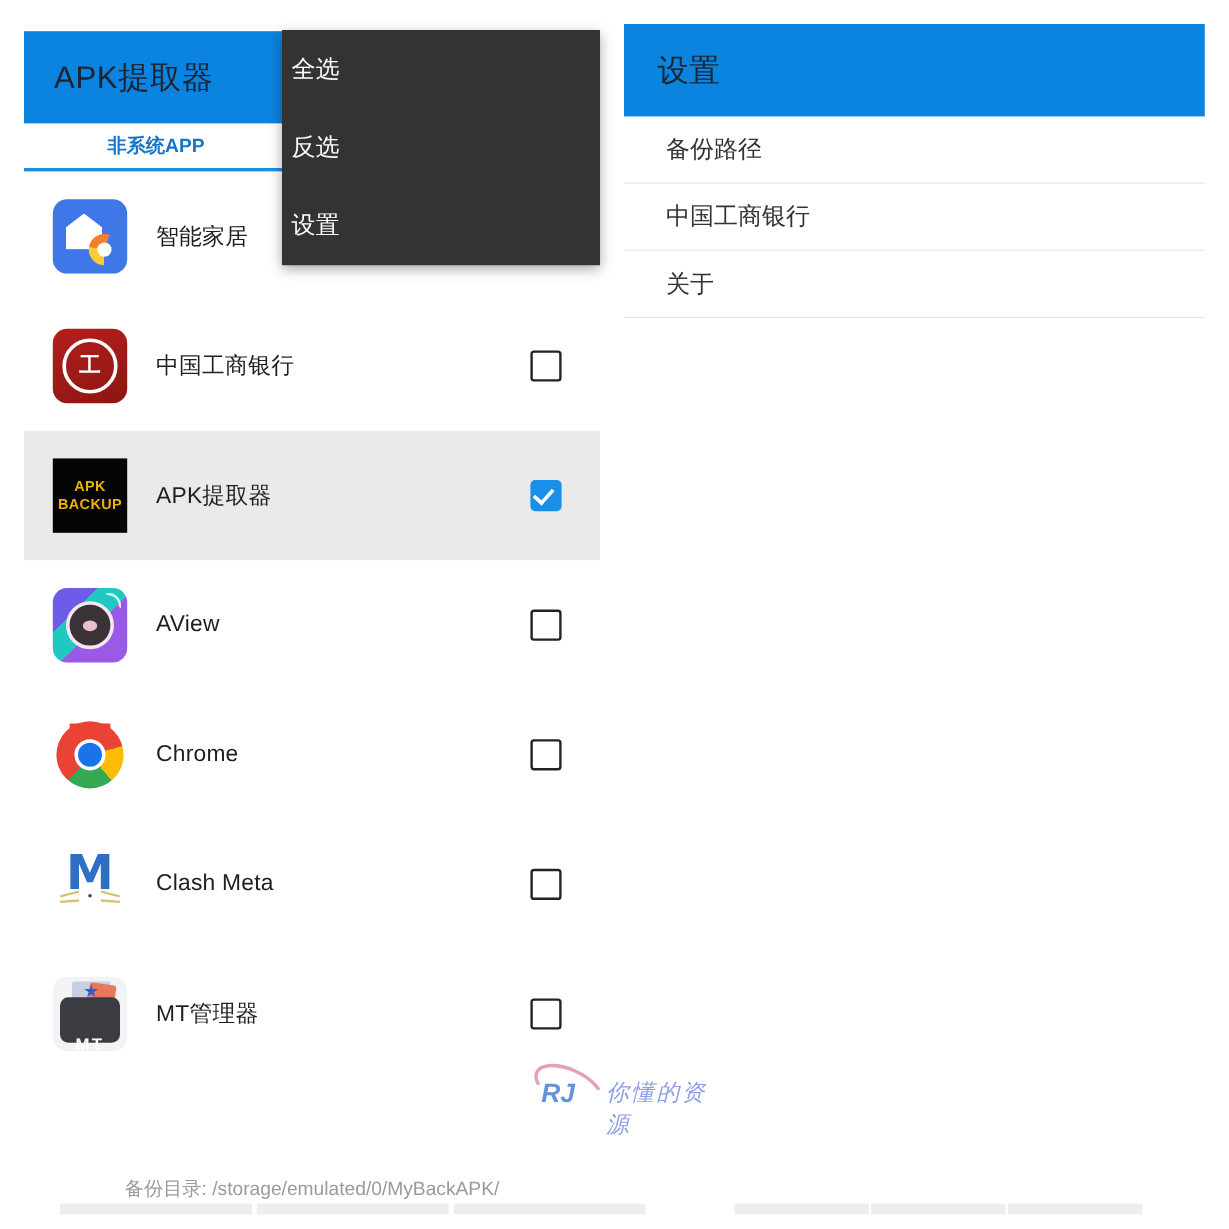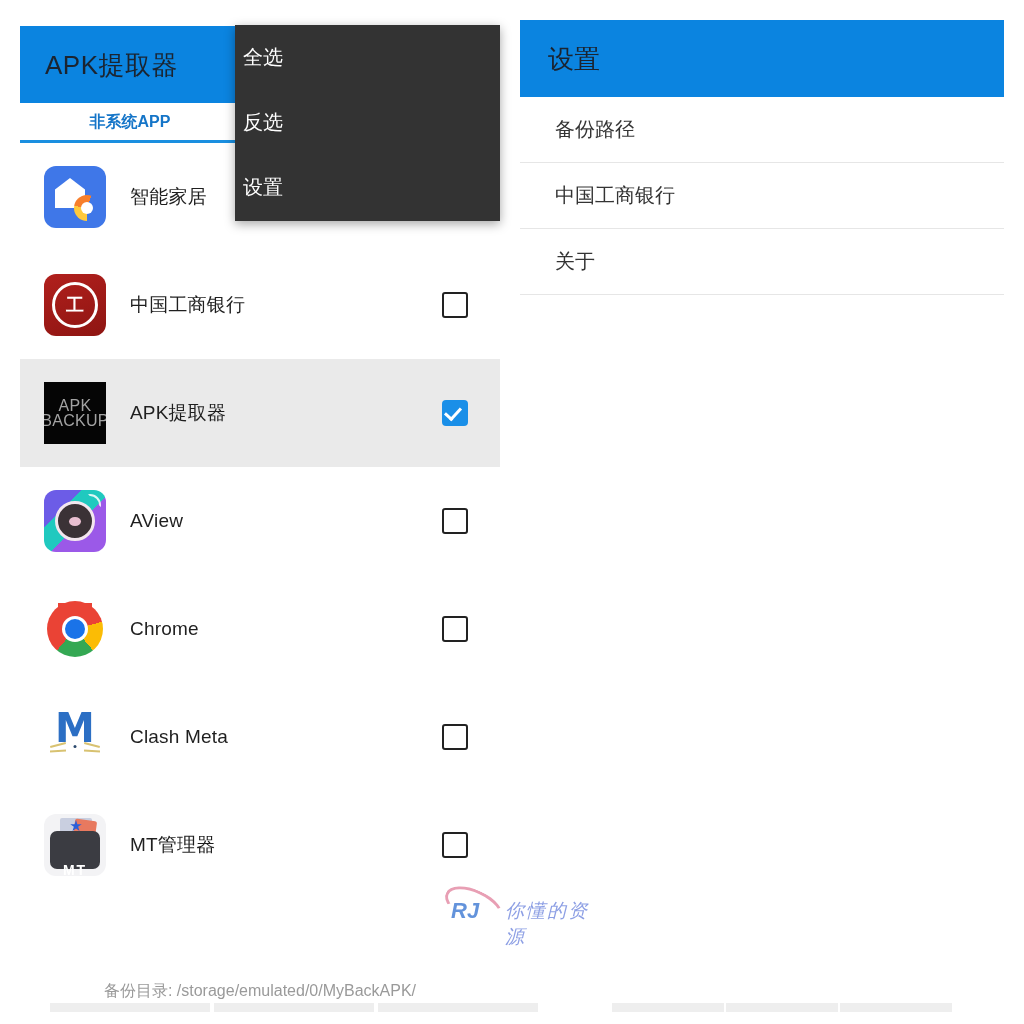--- a/index.html
+++ b/index.html
@@ -40,21 +40,21 @@
      clip-path:polygon(50% 0,100% 38%,100% 100%,0 100%,0 38%);}
   .ic-home .arc{position:absolute;right:6px;bottom:7px;width:26px;height:26px;border-radius:50%;
      background:conic-gradient(from 180deg,#ffc93c 0deg 100deg,#f77f2c 100deg 200deg,transparent 200deg);}
   .ic-home .arc:after{content:"";position:absolute;left:7px;top:7px;width:12px;height:12px;border-radius:50%;background:#fff;}
 
   .ic-icbc{background:linear-gradient(160deg,#b1201d,#8e1512);display:flex;align-items:center;justify-content:center;}
   .ic-icbc .ring{width:40px;height:40px;border:3px solid #fff;border-radius:50%;display:flex;align-items:center;justify-content:center;}
   .ic-icbc .glyph{color:#fff;font-size:18px;font-weight:bold;line-height:1;font-family:"DejaVu Sans",sans-serif;}
 
   .ic-apk{background:#050505;display:flex;flex-direction:column;align-items:center;justify-content:center;border-radius:0;}
-  .ic-apk span{color:#a3a3a3;font-size:16px;font-weight:normal;line-height:15px;letter-spacing:.3px;}
+  .ic-apk span{color:#eab308;font-size:12px;font-weight:bold;line-height:15px;letter-spacing:.3px;}
 
   .ic-aview{background:
       linear-gradient(135deg,#6c5ce7 0%,#6c5ce7 30%,#20c9bf 30%,#20c9bf 55%,#9b59e8 55%,#9b59e8 100%);
       display:flex;align-items:center;justify-content:center;}
   .ic-aview .lens{width:34px;height:34px;border-radius:50%;background:#3b3236;border:3px solid #f3e6ee;
      display:flex;align-items:center;justify-content:center;}
   .ic-aview .lens:after{content:"";width:12px;height:9px;border-radius:50%;background:#e9bfd0;}
   .ic-aview .wifi{position:absolute;right:5px;top:4px;width:18px;height:18px;
      border:2px solid rgba(255,255,255,.85);border-radius:50%;clip-path:polygon(100% 0,100% 60%,40% 0);}
 
@@ -90,21 +90,21 @@
   
   #dropdown{position:absolute;left:235px;top:25px;width:265px;height:196px;background:#333333;
      box-shadow:0 3px 10px rgba(0,0,0,.35);z-index:40;}
   #dropdown .mi{height:65px;display:flex;align-items:center;padding-left:8px;color:#fff;font-size:20px;box-sizing:border-box;}
 
   
   #right-pane{position:absolute;left:512px;top:0;width:512px;height:1024px;background:#fff;}
   #right-appbar{position:absolute;left:8px;top:20px;width:484px;height:77px;background:#0b84e0;}
   #right-appbar .title{position:absolute;left:28px;top:50%;transform:translateY(-50%);color:#1b2430;font-size:26px;}
   .set-list{position:absolute;left:8px;top:97px;width:484px;}
-  .set-row{height:66px;display:flex;align-items:center;border-bottom:1px solid #e6e6e6;box-sizing:border-box;}
+  .set-row{height:56px;display:flex;align-items:center;border-bottom:1px solid #e6e6e6;box-sizing:border-box;}
   .set-row .lbl{margin-left:35px;font-size:20px;color:#343434;}
 
   
   #watermark{position:absolute;left:443px;top:888px;width:160px;height:46px;z-index:30;pointer-events:none;}
   #watermark .rj{position:absolute;left:8px;top:10px;font-size:22px;font-weight:bold;color:#2f6fd0;opacity:.75;font-style:italic;}
   #watermark .swoosh{position:absolute;left:0px;top:2px;width:56px;height:26px;border:3px solid #e58fa8;
      border-radius:50%;border-bottom-color:transparent;border-right-color:transparent;transform:rotate(25deg);opacity:.85;}
   #watermark .cn{position:absolute;left:62px;top:10px;font-size:19px;color:#7a8fe0;opacity:.85;font-family:"DejaVu Sans",sans-serif;font-style:italic;letter-spacing:2px;}
 
   

